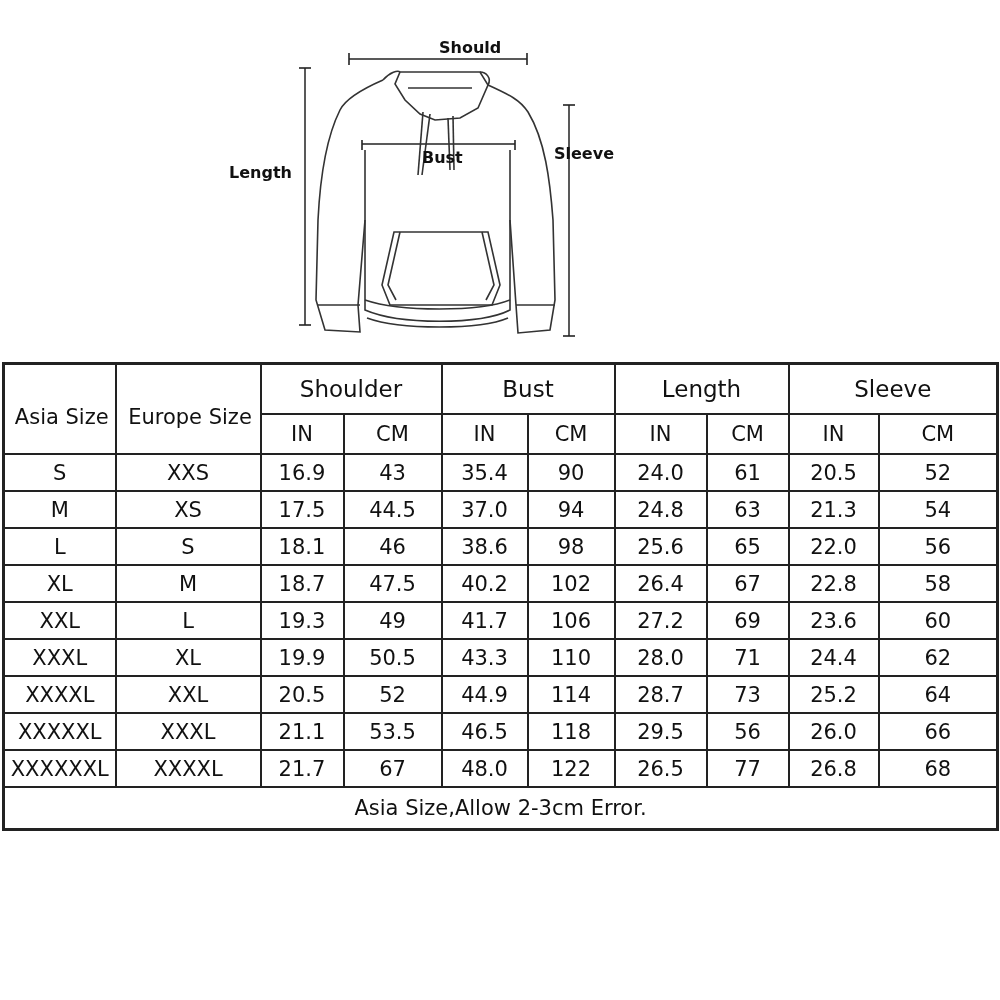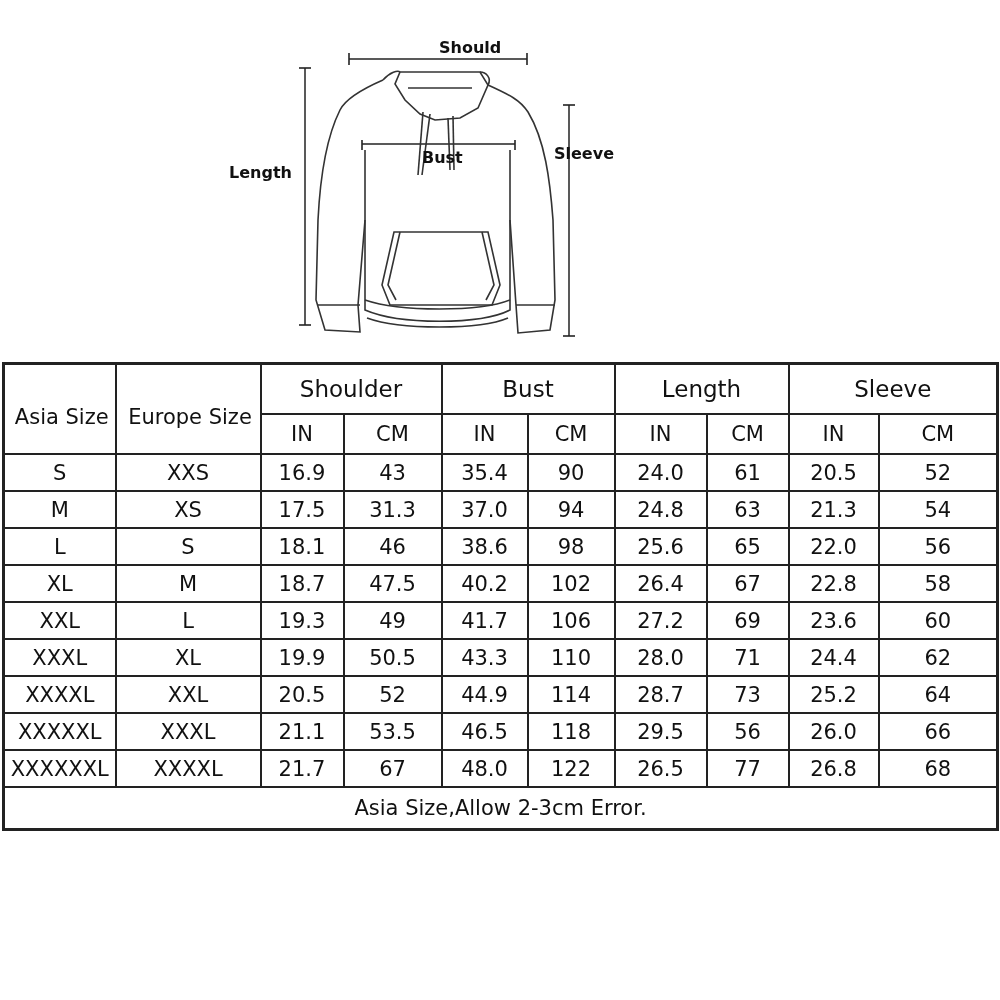--- a/index.html
+++ b/index.html
@@ -123,21 +123,21 @@
         <td>90</td>
         <td>24.0</td>
         <td>61</td>
         <td>20.5</td>
         <td>52</td>
       </tr>
       <tr class="data-row">
         <td class="left">M</td>
         <td class="left">XS</td>
         <td>17.5</td>
-        <td>31.3</td>
+        <td>44.5</td>
         <td>37.0</td>
         <td>94</td>
         <td>24.8</td>
         <td>63</td>
         <td>21.3</td>
         <td>54</td>
       </tr>
       <tr class="data-row">
         <td class="left">L</td>
         <td class="left">S</td>

